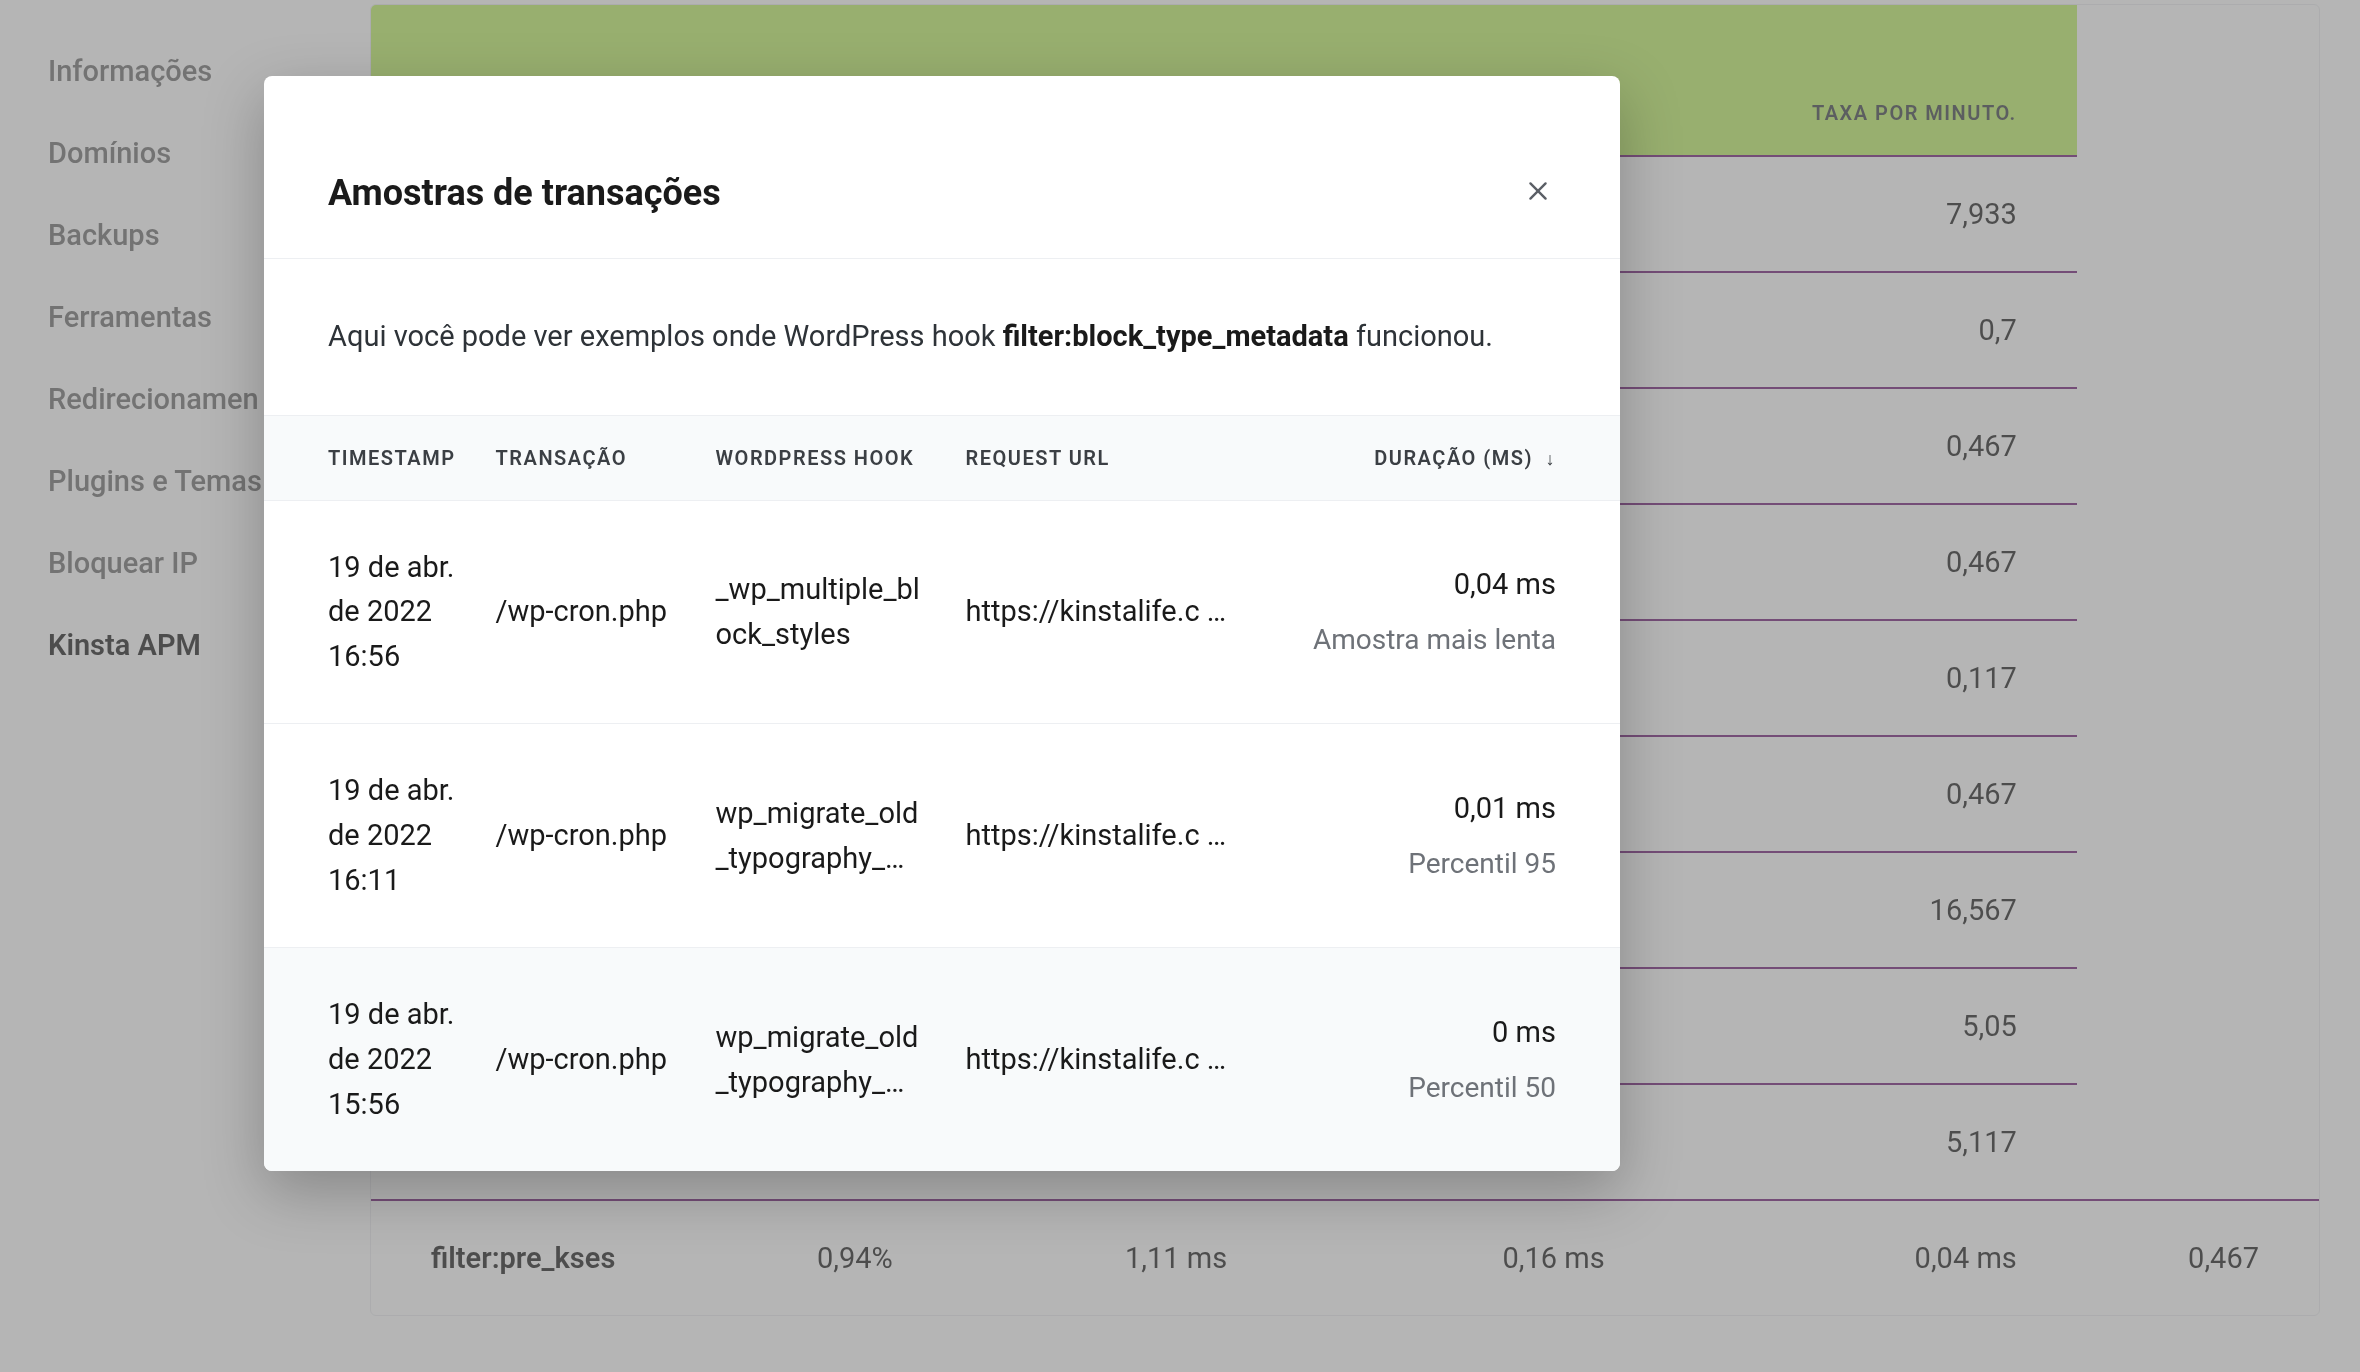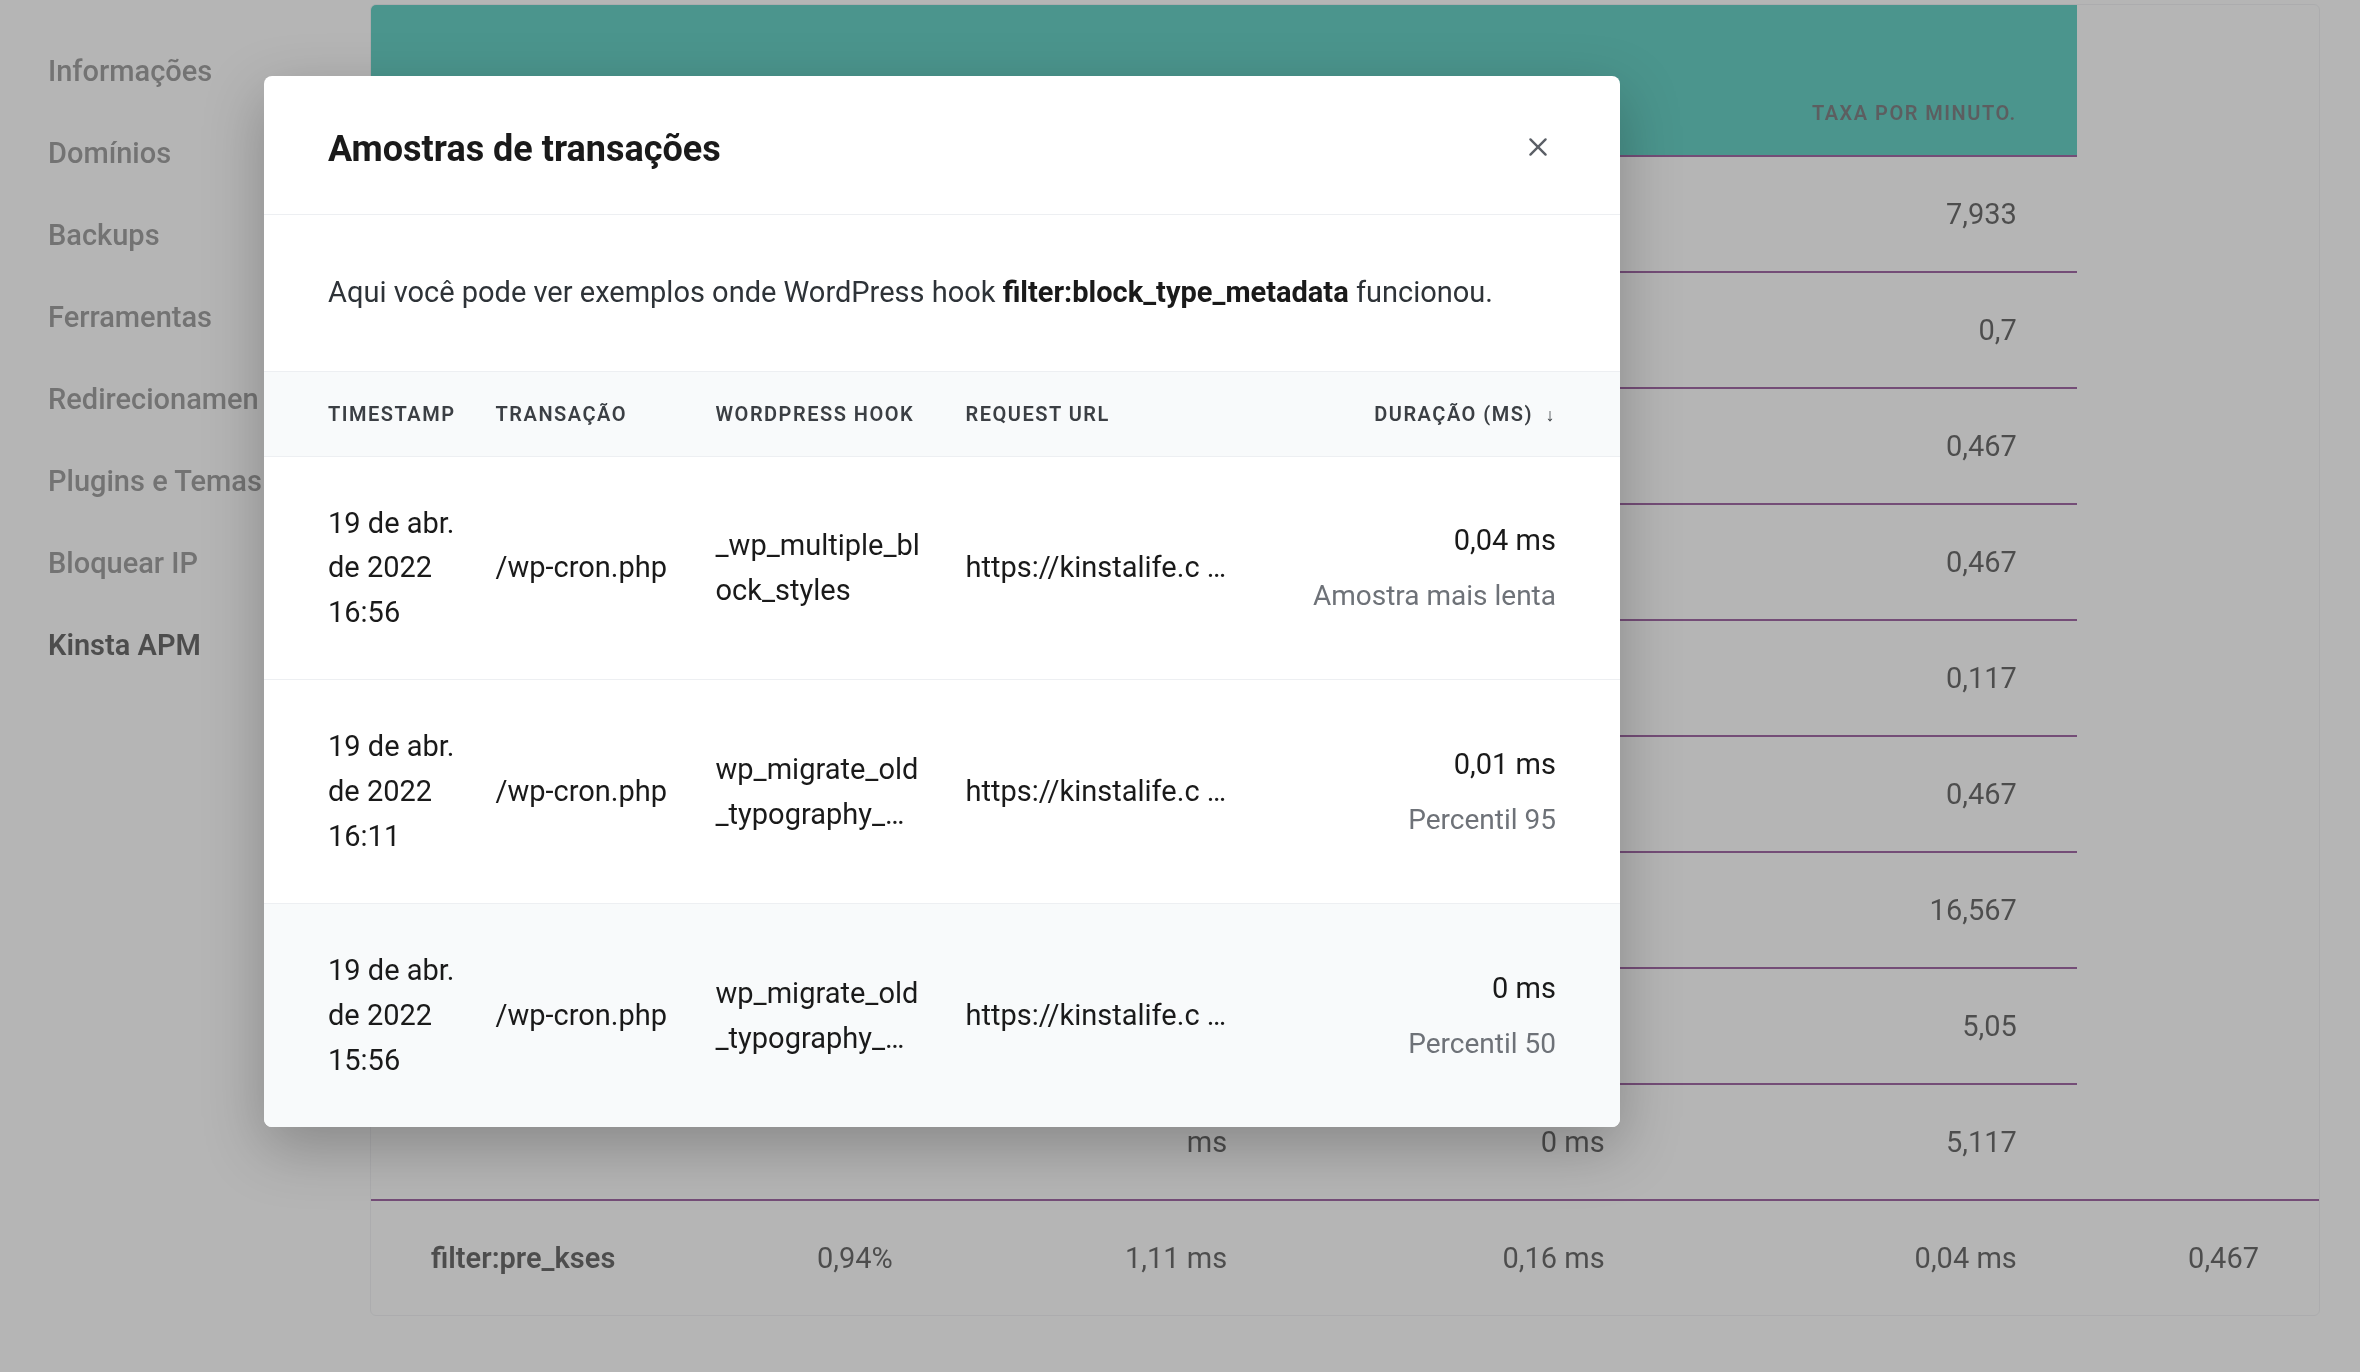--- a/index.html
+++ b/index.html
@@ -55,21 +55,21 @@
       border-collapse: collapse;
     }
     .bg-table thead th {
       text-align: right;
       padding: 96px 60px 30px 60px;
       font-size: 20px;
       letter-spacing: 1.5px;
       color: #3b3f44;
       font-weight: 600;
       text-transform: uppercase;
-      background: #14b8a6;
+      background: #bef264;
     }
     .bg-table thead th:first-child { text-align: left; }
     .bg-table tbody td {
       padding: 40px 60px;
       font-size: 29px;
       color: #1a1a1a;
       text-align: right;
       border-top: 2px solid #701a75;
     }
     .bg-table tbody td:first-child {
@@ -94,20 +94,21 @@
       border-radius: 8px;
       box-shadow: 0 20px 60px rgba(0,0,0,0.25);
       overflow: hidden;
     }
     .modal-header {
       display: flex;
       align-items: center;
       justify-content: space-between;
       padding: 52px 64px 44px 64px;
       border-bottom: 1px solid #edeff2;
+      margin-top: 44px;
     }
     .modal-title {
       font-size: 36px;
       font-weight: 700;
       color: #1a1a1a;
     }
     .close-btn {
       width: 36px;
       height: 36px;
       color: #5b5f66;

